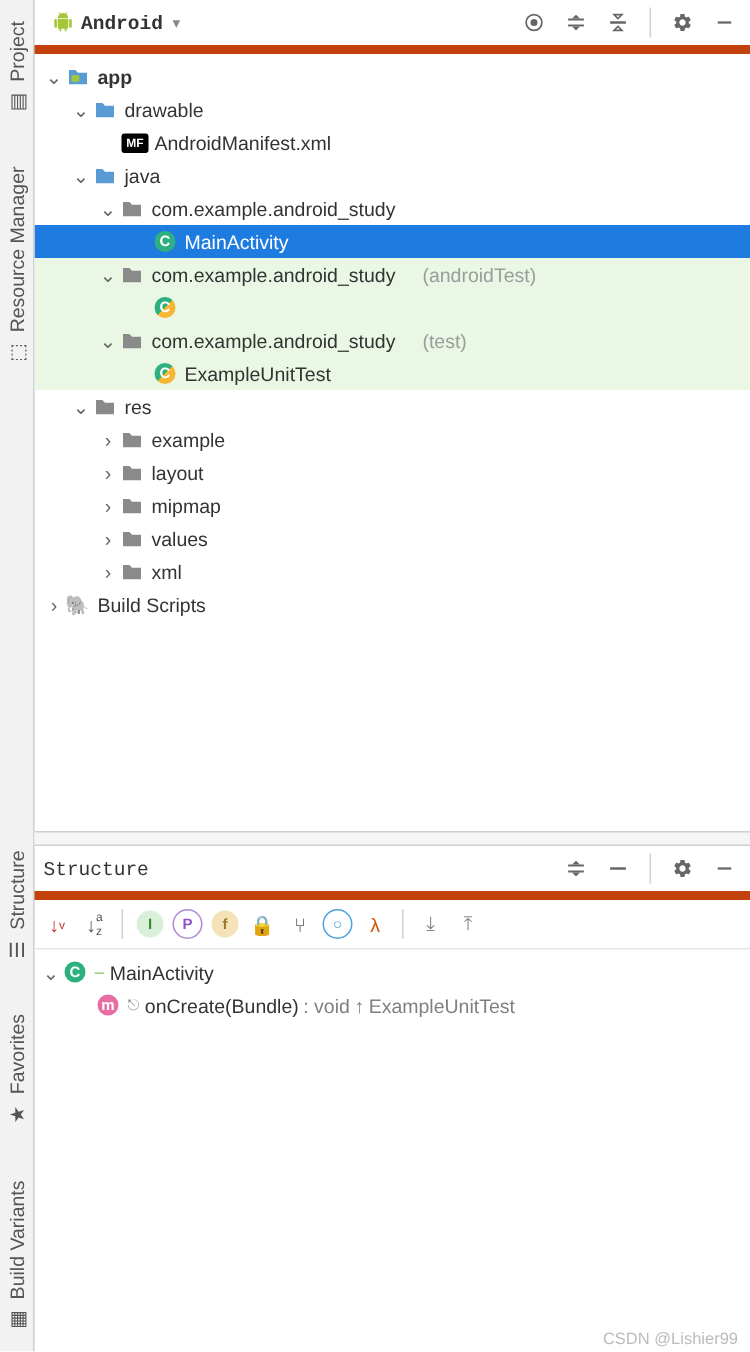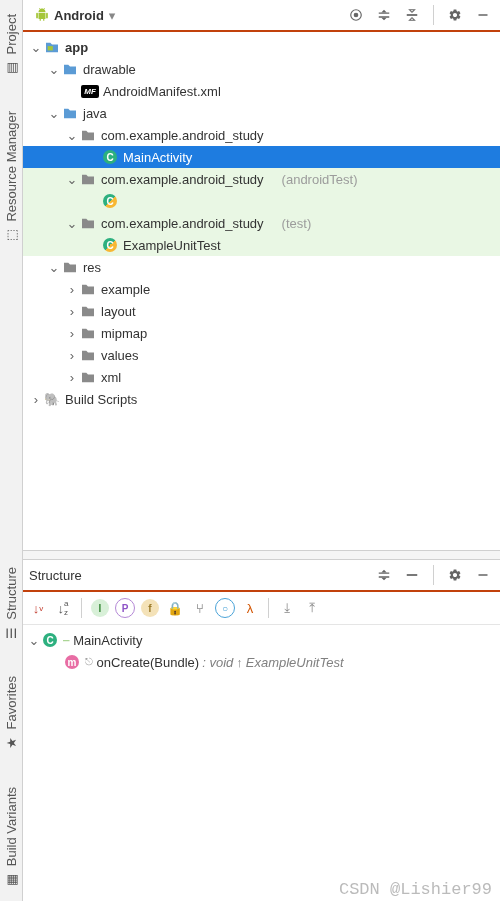--- a/index.html
+++ b/index.html
@@ -1,48 +1,48 @@
 <!DOCTYPE html>
 <html><head>
 <meta charset="utf-8">
 <style>
   html,body{margin:0;padding:0;width:500px;height:901px;background:#fff;font-family:-apple-system,"Segoe UI",Arial,sans-serif;font-size:13px;color:#333;overflow:hidden;}
   .root{display:flex;height:901px;}
   .gutter{width:22px;background:#f2f2f2;border-right:1px solid #d0d0d0;display:flex;flex-direction:column;align-items:center;gap:28px;padding-top:10px;}
   .gutter-item{writing-mode:vertical-rl;transform:rotate(180deg);display:flex;align-items:center;gap:6px;color:#555;cursor:pointer;padding:4px 0;}
   .gutter-item svg,.gutter-item .glyph{transform:rotate(90deg);}
   .content{flex:1;display:flex;flex-direction:column;}
-  .pane-header{height:30px;border-bottom:2px solid #c2410c;display:flex;align-items:center;padding:0 6px;gap:6px;}
+  .pane-header{height:30px;border-bottom:6px solid #c2410c;display:flex;align-items:center;padding:0 6px;gap:6px;font-family:Liberation Mono, monospace;}
   .pane-header .grow{flex:1;}
   .icon-btn{width:22px;height:22px;display:flex;align-items:center;justify-content:center;cursor:pointer;border-radius:3px;}
   .drop{display:flex;align-items:center;gap:5px;cursor:pointer;padding:2px 6px;}
   .android-glyph{color:#a4c639;}
   .tree{flex:1;overflow:auto;padding:4px 0;}
   .row{display:flex;align-items:center;height:22px;padding-right:6px;white-space:nowrap;}
   .row.selected{background:#1e7ce0;color:#fff;}
   .row.test-scope{background:#e9f7e4;}
   .indent{display:inline-block;}
   .arrow{width:14px;display:inline-flex;justify-content:center;cursor:pointer;color:#666;}
   .icon{width:18px;display:inline-flex;justify-content:center;margin-right:4px;}
   .folder{color:#8a8a8a;}
   .folder.blue{color:#5b9bd5;}
   .class-c{width:14px;height:14px;border-radius:50%;background:#2db07f;color:#fff;font-size:10px;font-weight:bold;display:inline-flex;align-items:center;justify-content:center;}
   .class-ct{width:14px;height:14px;border-radius:50%;background:linear-gradient(135deg,#2db07f 50%,#f7b733 50%);color:#fff;font-size:10px;font-weight:bold;display:inline-flex;align-items:center;justify-content:center;}
-  .mf-badge{width:18px;height:13px;background:#000000;color:#fff;font-size:8px;font-weight:bold;display:inline-flex;align-items:center;justify-content:center;border-radius:2px;font-style:italic;}
+  .mf-badge{width:18px;height:13px;background:#000000;color:#fff;font-size:8px;font-weight:bold;display:inline-flex;align-items:center;justify-content:center;border-radius:2px;}
   .gradle-el{color:#555;font-size:13px;}
   .suffix{color:#9c9c9c;margin-left:18px;}
   .bold{font-weight:bold;}
   .splitter{height:8px;border-top:1px solid #d0d0d0;border-bottom:1px solid #d0d0d0;background:#f5f5f5;cursor:row-resize;}
   .toolbar{height:32px;border-bottom:1px solid #e5e5e5;display:flex;align-items:center;gap:3px;padding:0 4px;}
   .sep{width:1px;height:20px;background:#d0d0d0;margin:0 4px;}
   .circle{width:18px;height:18px;border-radius:50%;display:inline-flex;align-items:center;justify-content:center;font-size:10px;font-weight:bold;}
   .struct-body{padding:4px 0;}
   .m-badge{width:14px;height:14px;border-radius:50%;background:#e86da4;color:#fff;font-size:10px;font-weight:bold;display:inline-flex;align-items:center;justify-content:center;}
-  .ret{color:#808080;margin-left:3px;font-style:italic;}
-  .wm{position:absolute;bottom:2px;right:8px;color:#bbb;font-size:17px;font-family:Liberation Mono, monospace;}
+  .ret{color:#808080;margin-left:3px;}
+  .wm{position:absolute;bottom:2px;right:8px;color:#bbb;font-size:11px;}
   svg{display:block;}
 </style>
 </head>
 <body>
 
 <div class="root">
 
   <div class="gutter">
     <div class="gutter-item">
       <span class="glyph">▤</span>

